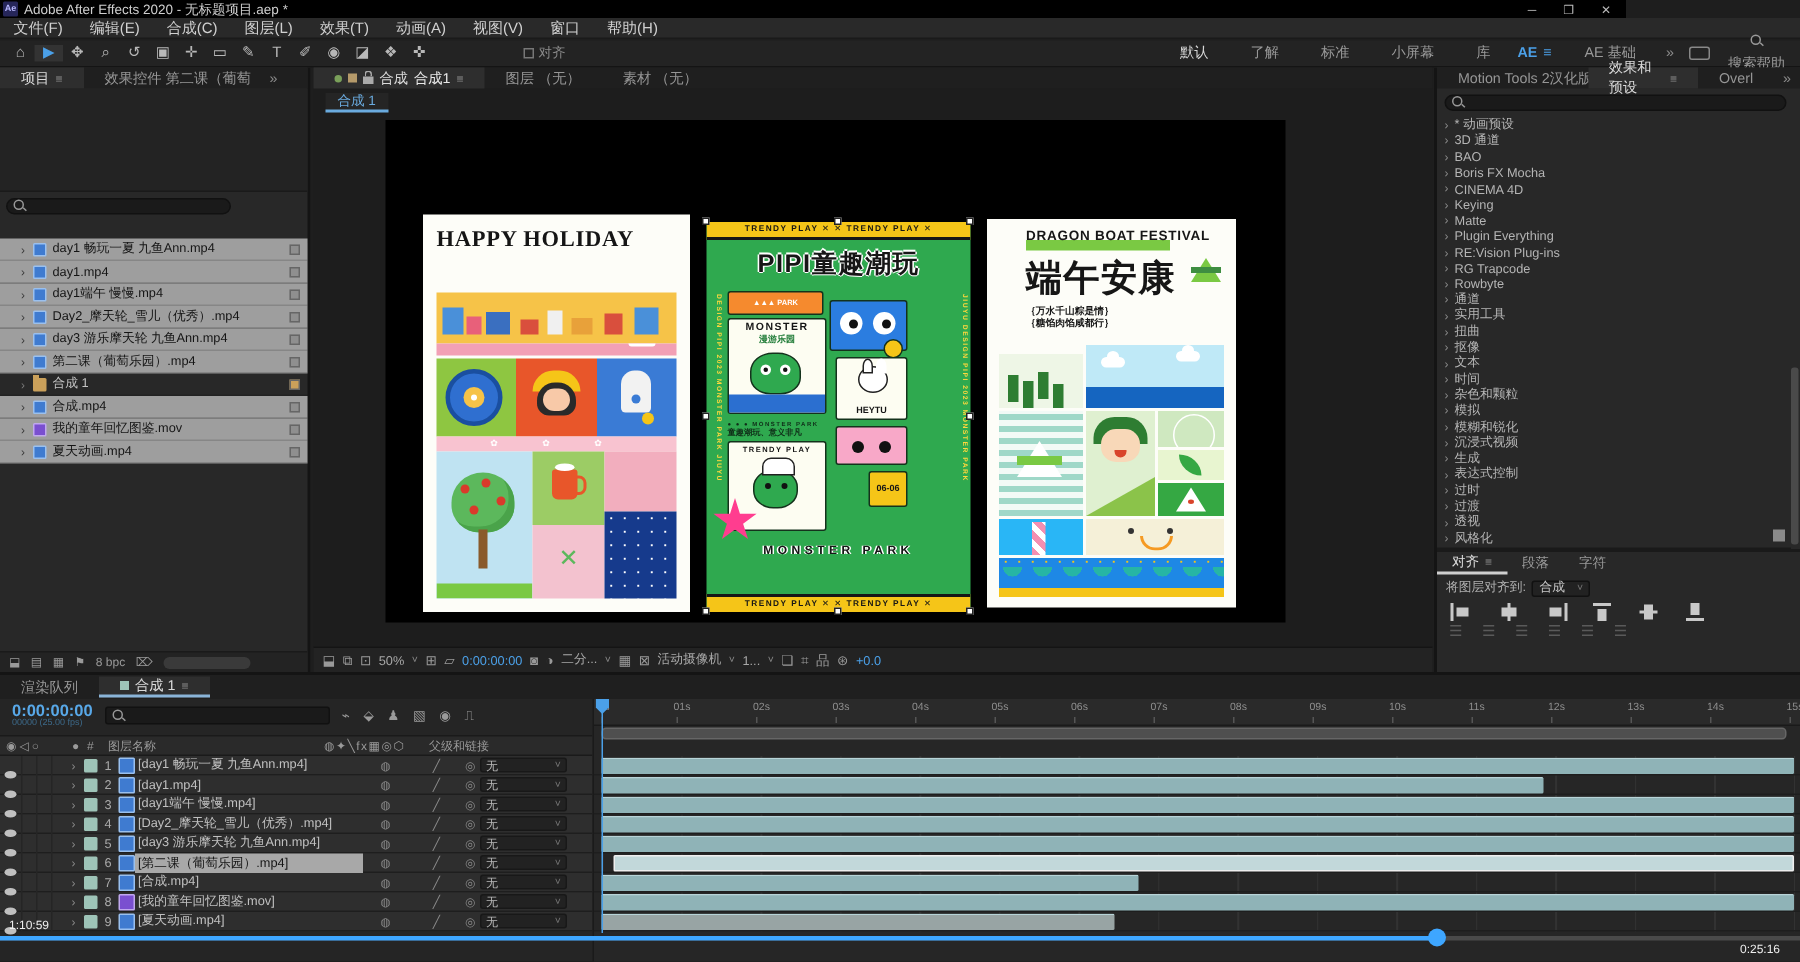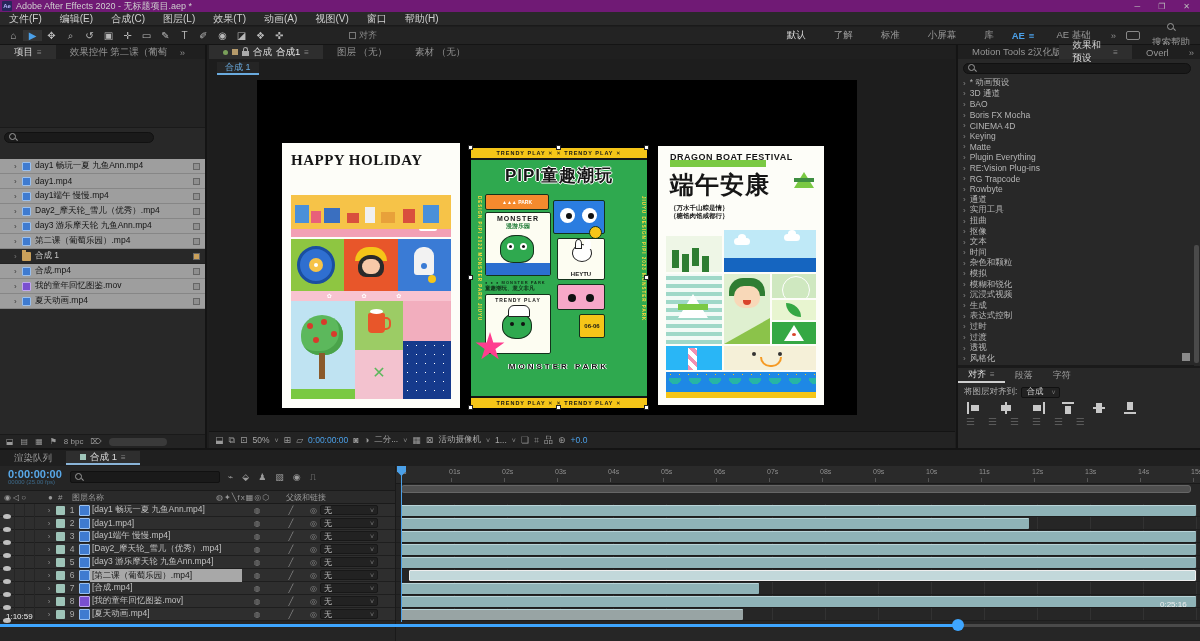--- a/index.html
+++ b/index.html
@@ -1,19 +1,19 @@
 <!DOCTYPE html>
 <html><head>
 <meta charset="utf-8">
 <style>
   *{box-sizing:border-box;margin:0;padding:0;font-family:"Liberation Sans","DejaVu Sans",sans-serif;}
   html,body{width:1200px;height:641px;background:#1e1e1e;overflow:hidden;position:relative;color:#c8c8c8;}
   .abs{position:absolute;}
   
-  #titlebar{left:0;top:0;width:1200px;height:12px;background:#701a75;display:flex;align-items:center;font-size:9px;color:#cfcfcf;}
+  #titlebar{left:0;top:0;width:1084px;height:12px;background:#000000;display:flex;align-items:center;font-size:9px;color:#cfcfcf;}
   #appicon{width:10px;height:10px;margin:0 4px 0 2px;background:#26265a;color:#b8b8ff;font-size:6px;font-weight:bold;display:flex;align-items:center;justify-content:center;border-radius:1px;}
   #winbtns{margin-left:auto;display:flex;gap:18px;padding-right:10px;font-size:8px;color:#bbb;}
   
   #menubar{left:0;top:12px;width:1200px;height:14px;background:#292929;display:flex;align-items:center;font-size:10px;color:#d0d0d0;border-bottom:1px solid #1a1a1a;}
   #menu-items{display:flex;}
   .mi{padding:0 9px;}
   
   #toolbar{left:0;top:27px;width:1200px;height:18px;background:#232323;display:flex;align-items:center;border-bottom:1px solid #141414;font-size:10px;}
   #tool-icons{display:flex;align-items:center;margin-left:4px;}
   .tool{width:19px;text-align:center;color:#b8b8b8;font-size:10px;}
@@ -143,21 +143,21 @@
   .chef{position:absolute;left:16px;top:18px;width:30px;height:26px;background:#2fa94f;border-radius:45%;border:1px solid #14321c;}
   .chef::before{content:'';position:absolute;left:5px;top:-9px;width:20px;height:10px;background:#fff;border:1px solid #222;border-radius:6px 6px 0 0;}
   .chef::after{content:'';position:absolute;left:7px;top:8px;width:4px;height:4px;background:#111;border-radius:50%;box-shadow:11px 0 0 #111;}
   #k-pink{left:74px;top:90px;width:48px;height:26px;background:#f8a8c8;}
   #k-pink::before{content:'';position:absolute;left:10px;top:9px;width:8px;height:8px;background:#111;border-radius:50%;box-shadow:18px 0 0 #111;}
   #k-date{left:96px;top:120px;width:26px;height:24px;background:#f5c518;color:#161616;font-size:6px;font-weight:900;display:flex;align-items:center;justify-content:center;}
   .star{position:absolute;left:-8px;top:138px;width:30px;height:30px;background:#ff3d8f;clip-path:polygon(50% 0,61% 35%,98% 35%,68% 57%,79% 91%,50% 70%,21% 91%,32% 57%,2% 35%,39% 35%);}
   #k-bottom{position:absolute;left:0;top:168px;width:152px;text-align:center;font-size:8px;font-weight:900;color:#161616;letter-spacing:3px;text-shadow:-1px 0 #fff,1px 0 #fff;}
   .hdl{position:absolute;width:5px;height:5px;background:#fff;border:1px solid #222;z-index:5;}
   
-  #p3{left:401px;top:66px;width:166px;height:259px;background:#fdfdf8;color:#161616;padding:6px 8px 0 12px;}
+  #p3{left:401px;top:66px;width:166px;height:259px;background:#fdfdf8;color:#161616;padding:6px 8px 0 26px;}
   #p3 .hd{font-size:9px;font-weight:900;letter-spacing:.5px;position:relative;z-index:1;}
   #p3 .hbar{width:96px;height:7px;background:#7ac943;margin-top:-2px;}
   #p3 .t{font-size:24px;font-weight:900;letter-spacing:1px;margin-top:2px;}
   #p3 .zong{position:absolute;right:10px;top:26px;width:0;height:0;border-left:10px solid transparent;border-right:10px solid transparent;border-bottom:16px solid #7ac943;}
   #p3 .zong::after{content:'';position:absolute;left:-10px;top:6px;width:20px;height:4px;background:#3e8e41;}
   #p3 .br{font-size:6.5px;font-weight:900;line-height:8px;margin-top:3px;}
   #p3 .grid{position:absolute;left:8px;top:84px;width:150px;height:168px;}
   #g-bars{left:0;top:6px;width:56px;height:36px;background:#eef6e6;}
   #g-bars::before{content:'';position:absolute;left:6px;bottom:4px;width:7px;height:18px;background:#2e7d32;box-shadow:10px 4px 0 #2e7d32,20px -2px 0 #2e7d32,30px 6px 0 #2e7d32;}
   #g-sky{left:58px;top:0;width:92px;height:42px;background:#bfe9f7;}
@@ -254,21 +254,21 @@
   .bar{position:absolute;top:1px;height:11px;background:#8fb3b7;border-top:1px solid #b8d4d8;border-radius:1px;}
   .bar.bsel{background:#c2d8da;border:1px solid #eee;}
   .bar.bdim{background:#98a4a4;}
   #playhead-line{position:absolute;left:5px;top:0;width:1px;height:156px;background:#4ba0e8;z-index:4;}
   #playhead-head{position:absolute;left:1px;top:0;width:9px;height:10px;background:#4ba0e8;clip-path:polygon(0 0,100% 0,100% 55%,50% 100%,0 55%);z-index:5;}
   
   #ovl-line{left:0;top:624px;width:1200px;height:3px;background:#4a4a4a;z-index:9;}
   #ovl-fill{left:0;top:624px;width:958px;height:3px;background:#3ea6ff;z-index:10;}
   #ovl-knob{left:952px;top:619px;width:12px;height:12px;border-radius:50%;background:#3ea6ff;z-index:11;}
   #ovl-cur{left:6px;top:612px;font-size:8px;color:#eee;z-index:11;}
-  #ovl-rem{left:1160px;top:600px;font-size:8px;color:#eee;z-index:11;}
+  #ovl-rem{left:1160px;top:628px;font-size:8px;color:#eee;z-index:11;}
 </style>
 </head>
 <body>
 
 <div class="abs" id="titlebar">
   <div id="appicon">Ae</div>
   <span>Adobe After Effects 2020 - 无标题项目.aep *</span>
   <div id="winbtns">
     <span>─</span>
     <span>❐</span>

